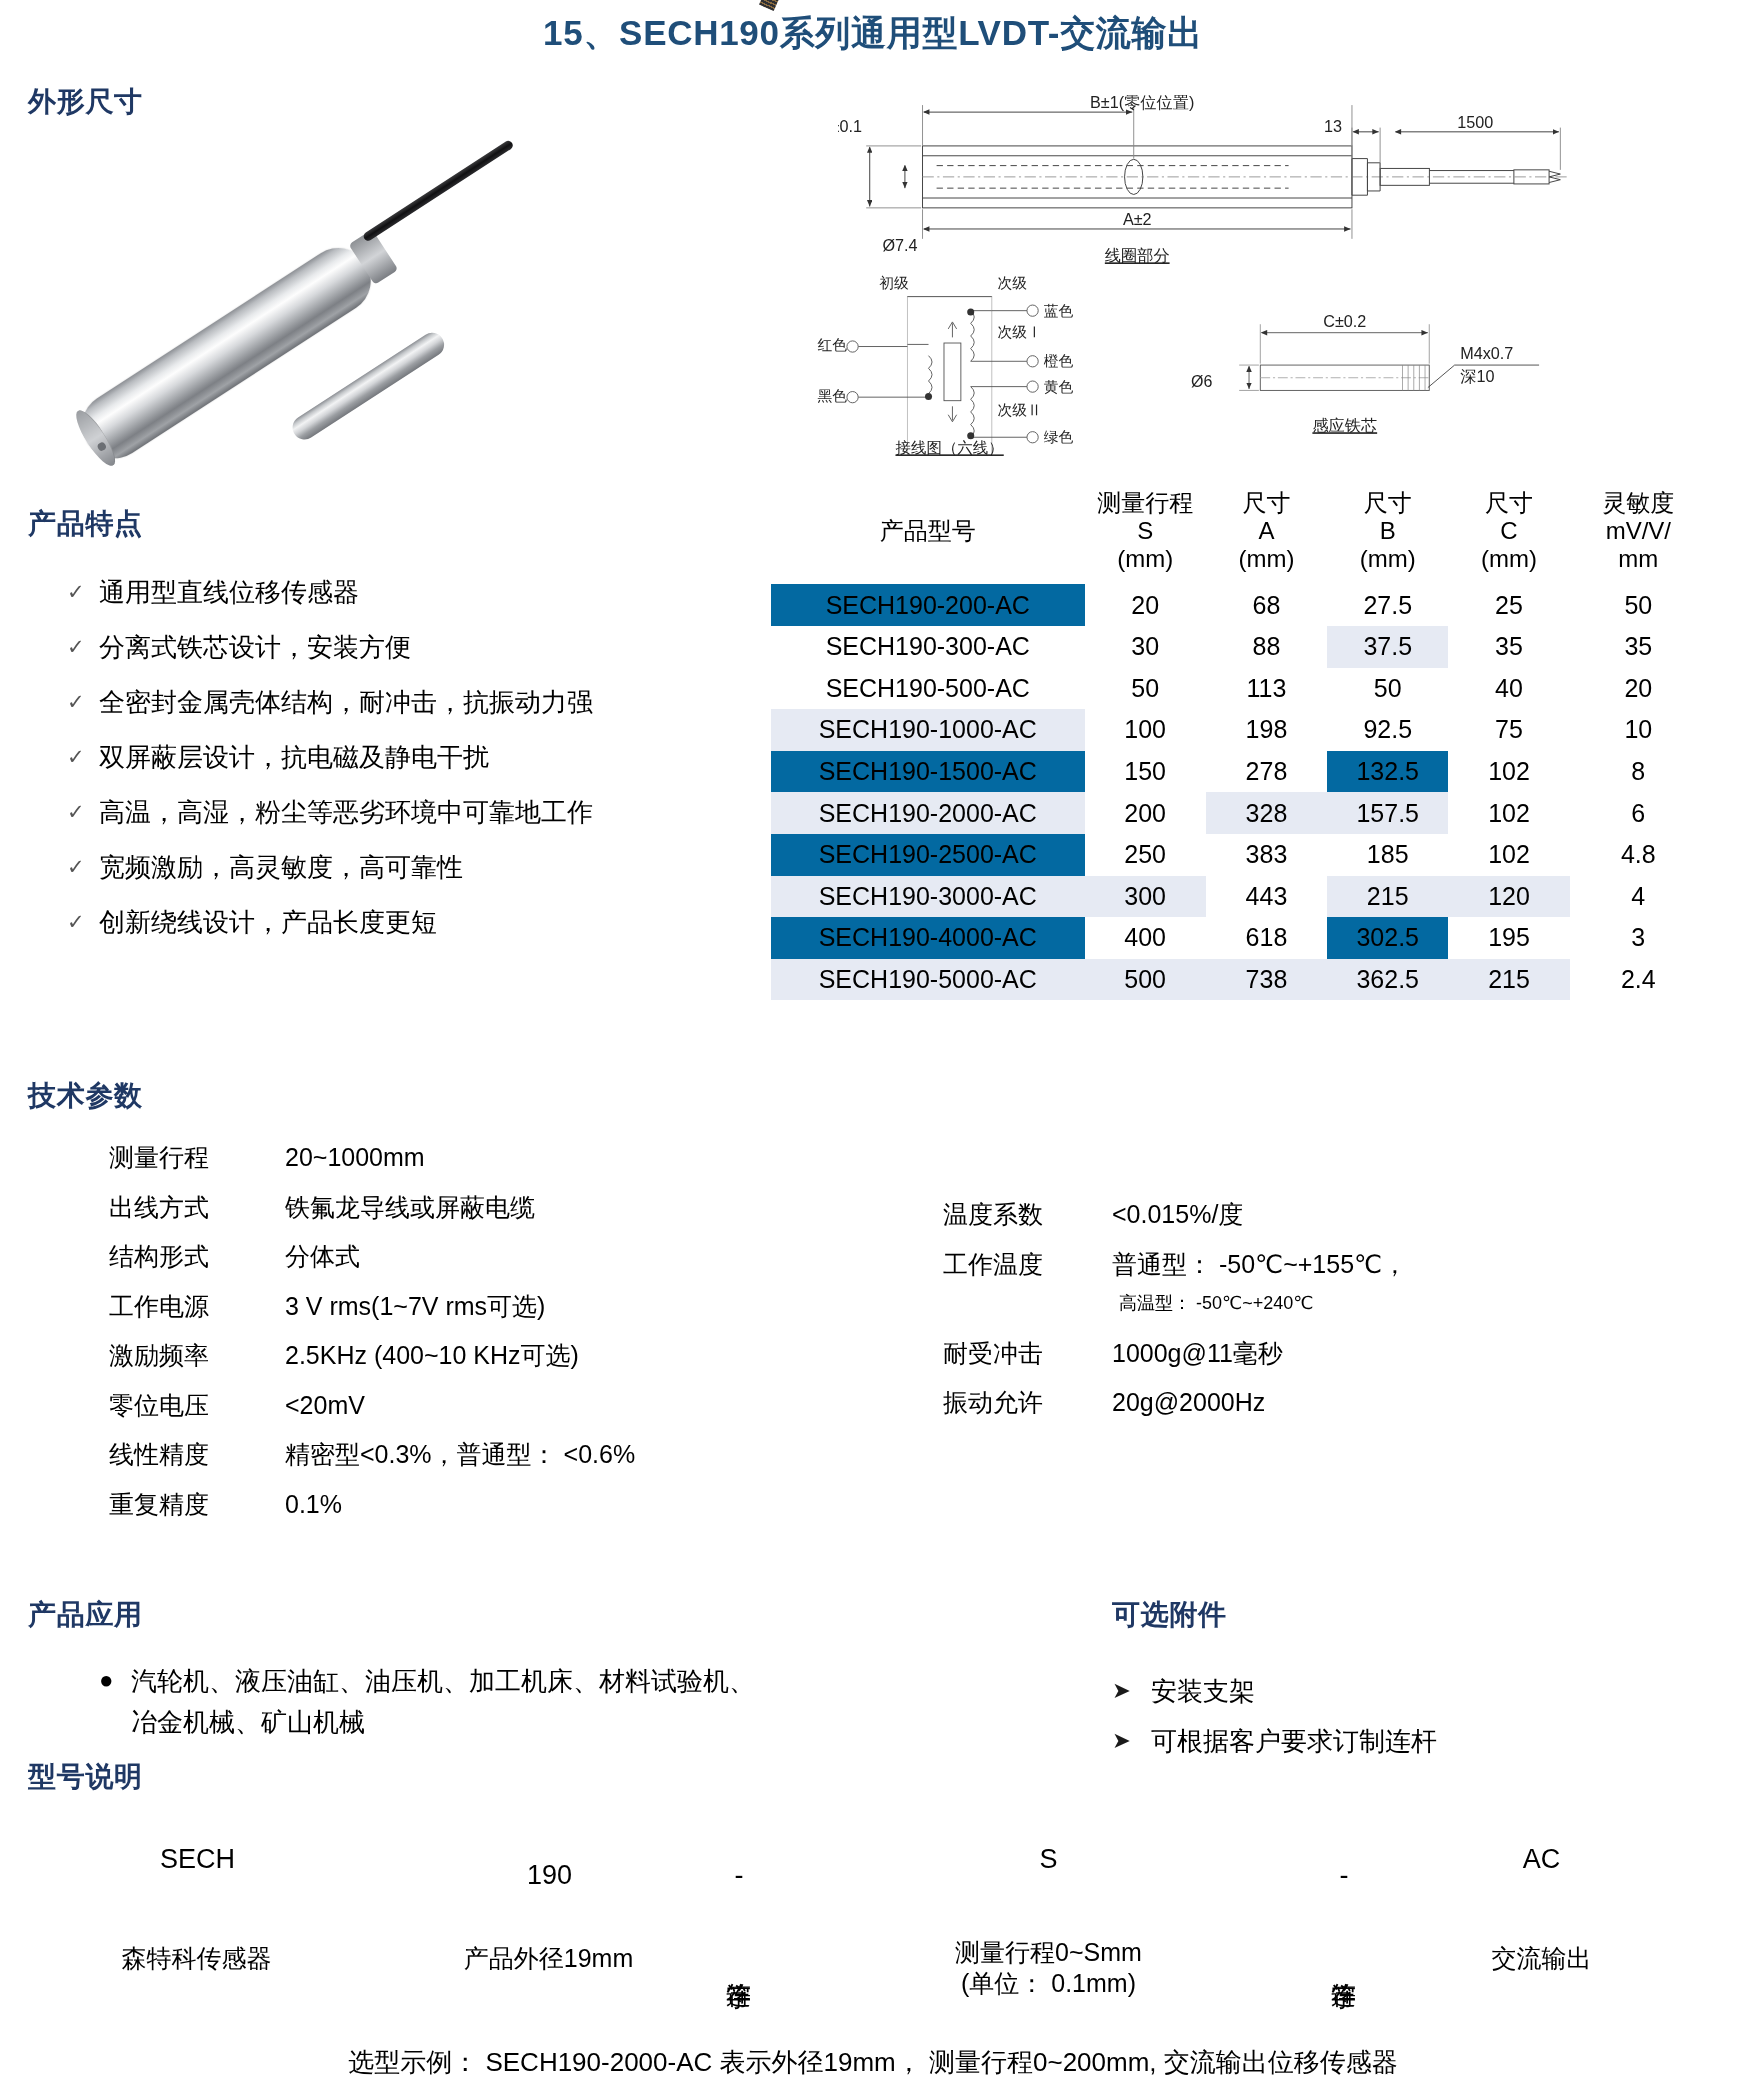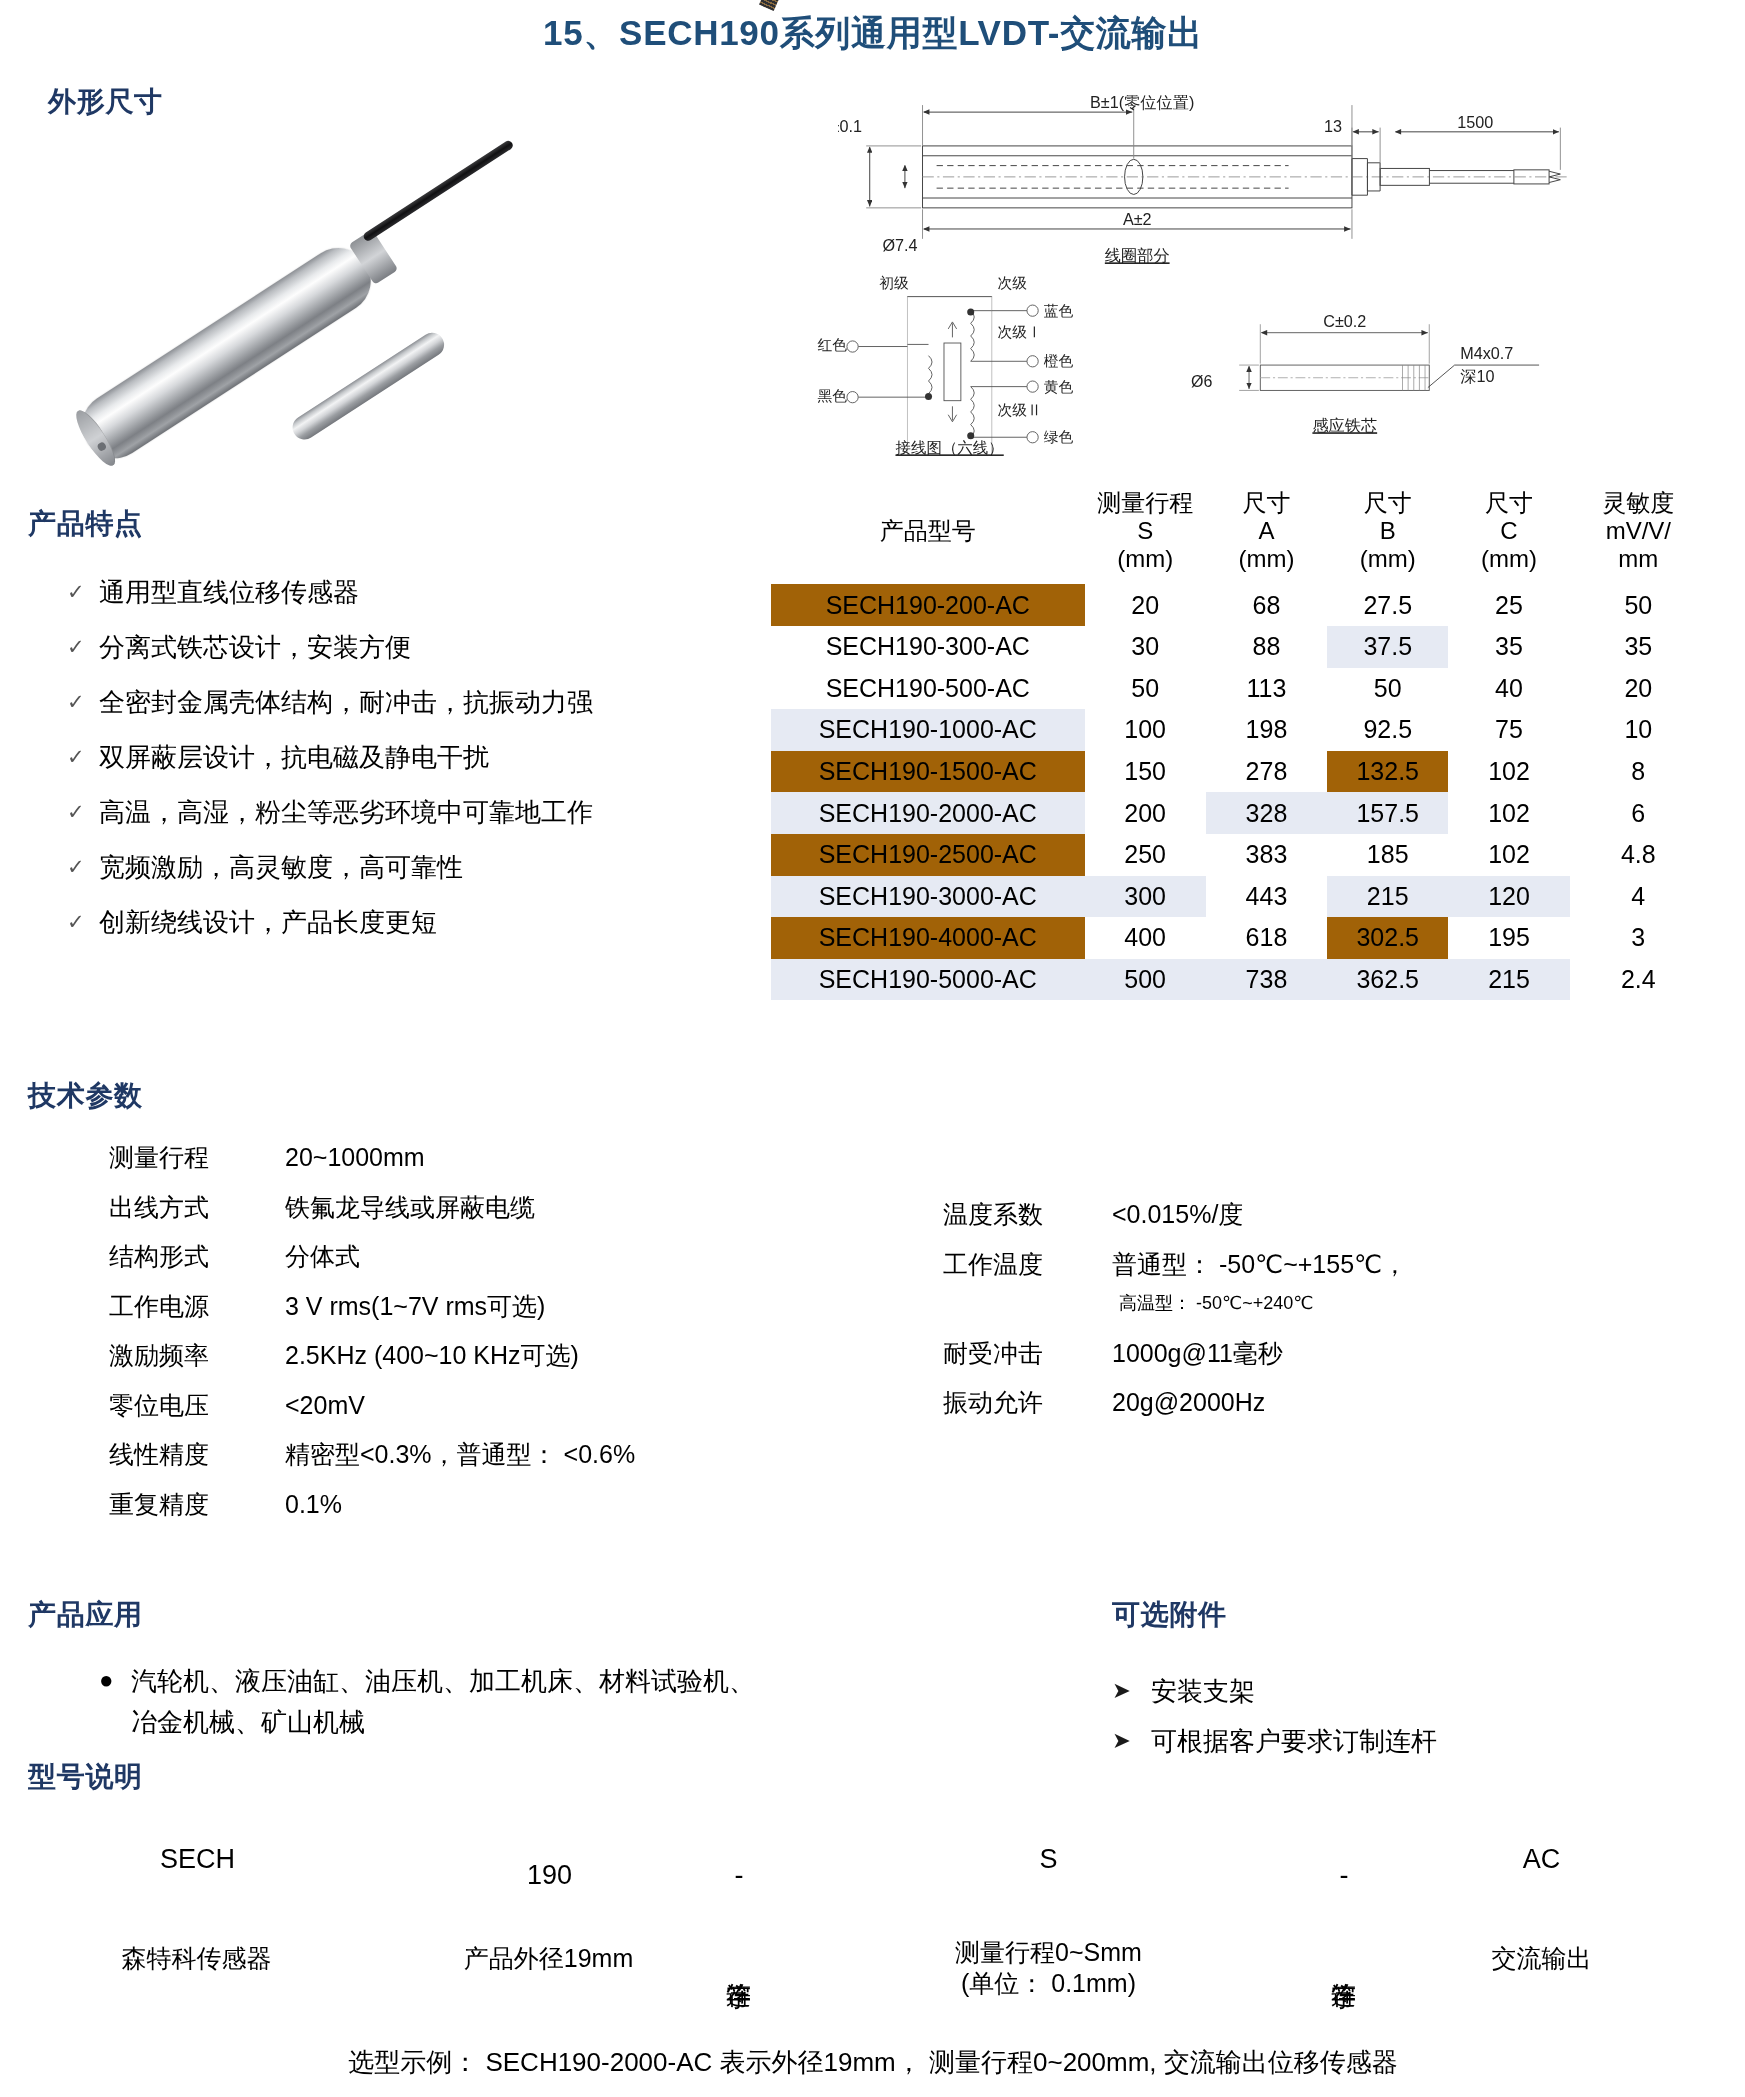--- a/index.html
+++ b/index.html
@@ -83,21 +83,21 @@
   #spec-table th{
     font-weight:normal;font-size:24px;line-height:28px;
     vertical-align:middle;padding:0 0 8.4px 0;
   }
   #spec-table td{
     font-size:25px;text-align:center;padding:6.3px 0;white-space:nowrap;
   }
   #spec-table td.model{text-align:center;width:274px;}
   #spec-table td.num{width:106px;}
   #spec-table td.sens{width:120px;}
-  .hl-a{background:#a16207;}
+  .hl-a{background:#0369a1;}
   .hl-b{background:#e6eaf3;}
 
   
   #tech-left{top:1140px;left:109px;}
   #tech-right{top:1197px;left:943px;}
   .param-row{display:flex;margin-bottom:15.5px;align-items:flex-start;}
   .param-label{width:176px;flex:0 0 176px;font-size:25px;line-height:34px;}
   .param-value{font-size:25px;line-height:34px;}
   #tech-right .param-label{width:169px;flex:0 0 169px;}
   .param-cont{margin-left:176px;font-size:18px;line-height:34px;margin-top:-10px;margin-bottom:15.5px;}
@@ -127,21 +127,21 @@
   }
   #selection-example{
     top:2045px;left:0;width:1746px;text-align:center;font-size:26px;
   }
 </style>
 </head>
 <body>
 
 <div class="abs" id="doc-title">15、SECH190系列通用型LVDT-交流输出</div>
 
-<div class="abs sec-head" style="top:83px;left:28px;margin-left:20px;">外形尺寸</div>
+<div class="abs sec-head" style="top:83px;left:28px;">外形尺寸</div>
 
 <div class="abs" id="product-photo">
   <div class="body-tube">
     <div class="body-cap"></div>
     <div class="body-neck"></div>
   </div>
   <div class="cable">
     <div class="cable-tip"></div>
   </div>
   <div class="core-rod"></div>

